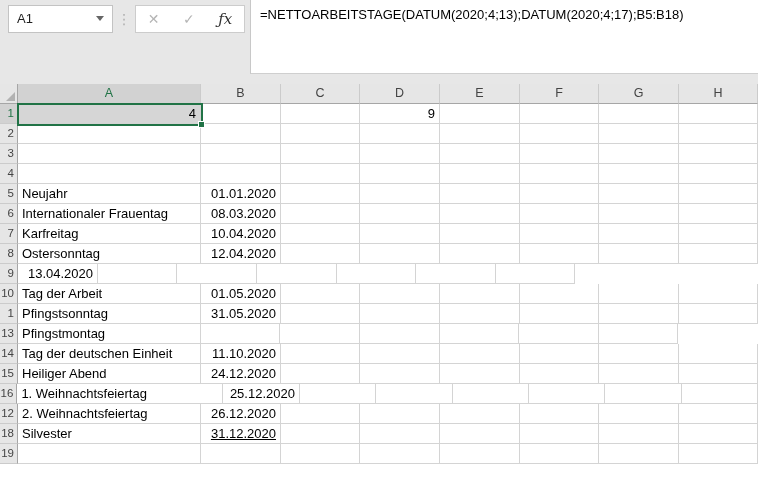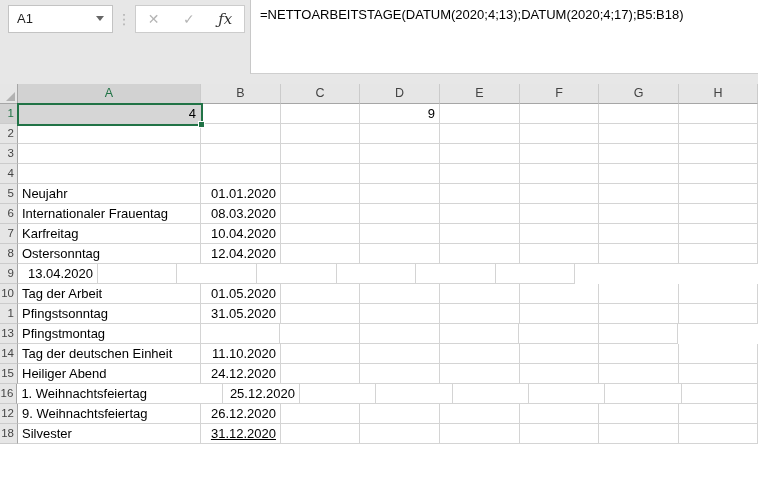--- a/index.html
+++ b/index.html
@@ -267,36 +267,47 @@
       <div class="cell al-right" style="width: 80px;">25.12.2020</div>
       <div class="cell" style="width: 79px;"></div>
       <div class="cell" style="width: 80px;"></div>
       <div class="cell" style="width: 80px;"></div>
       <div class="cell" style="width: 79px;"></div>
       <div class="cell" style="width: 80px;"></div>
       <div class="cell" style="width: 79px;"></div>
     </div>
     <div class="grow">
       <div class="rowh">12</div>
-      <div class="cell" style="width: 183px;">9. Weihnachtsfeiertag</div>
+      <div class="cell" style="width: 183px;">2. Weihnachtsfeiertag</div>
       <div class="cell al-right" style="width: 80px;">26.12.2020</div>
       <div class="cell" style="width: 79px;"></div>
       <div class="cell" style="width: 80px;"></div>
       <div class="cell" style="width: 80px;"></div>
       <div class="cell" style="width: 79px;"></div>
       <div class="cell" style="width: 80px;"></div>
       <div class="cell" style="width: 79px;"></div>
     </div>
     <div class="grow">
       <div class="rowh">18</div>
       <div class="cell" style="width: 183px;">Silvester</div>
       <div class="cell al-right" style="width: 80px; text-decoration: underline;">31.12.2020</div>
       <div class="cell" style="width: 79px;"></div>
       <div class="cell" style="width: 80px;"></div>
       <div class="cell" style="width: 80px;"></div>
       <div class="cell" style="width: 79px;"></div>
       <div class="cell" style="width: 80px;"></div>
       <div class="cell" style="width: 79px;"></div>
     </div>
+    <div class="grow">
+      <div class="rowh">19</div>
+      <div class="cell" style="width: 183px;"></div>
+      <div class="cell" style="width: 80px;"></div>
+      <div class="cell" style="width: 79px;"></div>
+      <div class="cell" style="width: 80px;"></div>
+      <div class="cell" style="width: 80px;"></div>
+      <div class="cell" style="width: 79px;"></div>
+      <div class="cell" style="width: 80px;"></div>
+      <div class="cell" style="width: 79px;"></div>
+    </div>
     <div class="sel-overlay" style="left: 17px; top: 19px; width: 186px; height: 23px; border-color: rgb(33, 115, 70);">
       <div class="sel-handle" style="background: rgb(33, 115, 70);"></div>
     </div>
   </div>
 
 </body></html>

